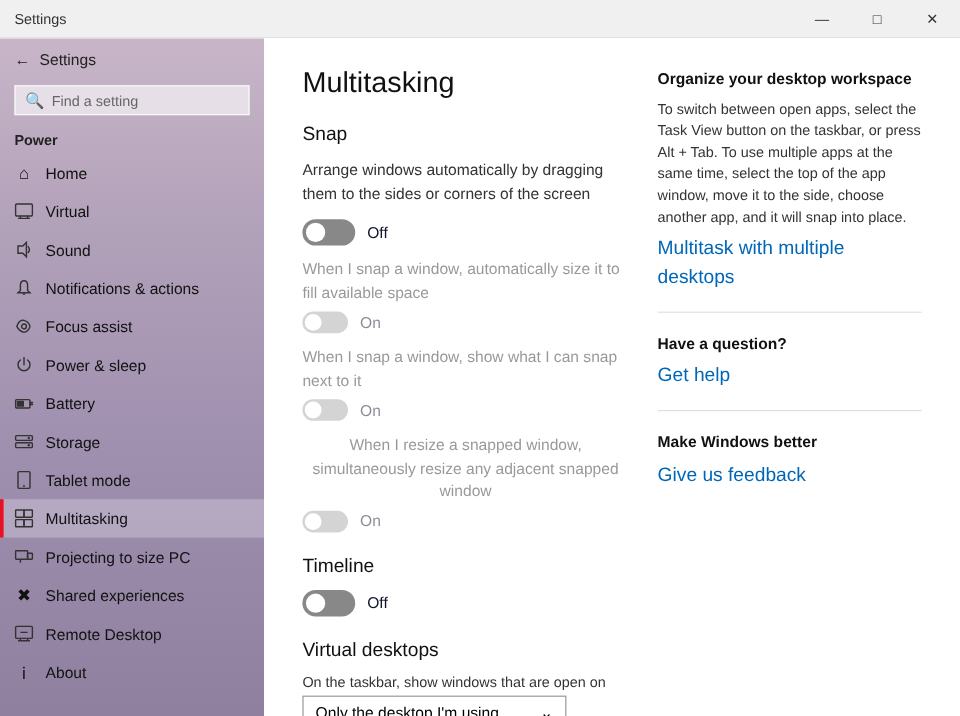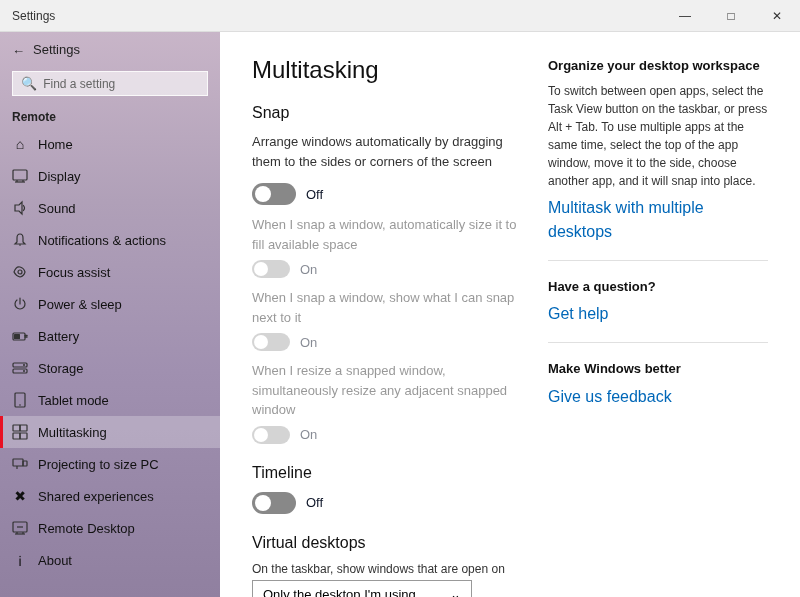--- a/index.html
+++ b/index.html
@@ -198,21 +198,21 @@
     .small-toggle-thumb {
       position: absolute;
       top: 2px;
       left: 2px;
       width: 14px;
       height: 14px;
       border-radius: 50%;
       background: #fff;
     }
 
-    .section-divider { margin-bottom: 20px; }
+    .section-divider { margin-bottom: 20px; text-align: center; }
 
     
     .dropdown-label { font-size: 12px; color: #333; margin-bottom: 4px; }
     .dropdown {
       display: flex;
       align-items: center;
       justify-content: space-between;
       border: 1px solid #999;
       padding: 6px 10px;
       width: 220px;
@@ -243,36 +243,36 @@
 
   <div class="sidebar">
     <div class="sidebar-back">
       <span>←</span>
       <span>Settings</span>
     </div>
     <div class="search-box">
       <span>🔍</span>
       <input type="text" placeholder="Find a setting" style="">
     </div>
-    <div class="sidebar-section-label">Remote</div>
+    <div class="sidebar-section-label">Power</div>
 
     <div class="sidebar-item">
       <span class="sidebar-icon">⌂</span>
       <span>Home</span>
     </div>
     <div class="sidebar-item">
       <span class="sidebar-icon">
         <svg width="16" height="16" viewBox="0 0 16 16" fill="none">
             <rect x="1" y="2" width="14" height="10" rx="1" stroke="#333" stroke-width="1.2" fill="none"></rect>
             <line x1="5" y1="12" x2="5" y2="14" stroke="#333" stroke-width="1.2"></line>
             <line x1="11" y1="12" x2="11" y2="14" stroke="#333" stroke-width="1.2"></line>
             <line x1="3" y1="14" x2="13" y2="14" stroke="#333" stroke-width="1.2"></line>
           </svg>
       </span>
-      <span>Display</span>
+      <span>Virtual</span>
     </div>
     <div class="sidebar-item">
       <span class="sidebar-icon">
         <svg width="16" height="16" viewBox="0 0 16 16" fill="none">
             <polygon points="3,5 7,5 10,2 10,14 7,11 3,11" stroke="#333" stroke-width="1.2" fill="none"></polygon>
             <path d="M11.5 5.5 Q13.5 8 11.5 10.5" stroke="#333" stroke-width="1.2" fill="none" stroke-linecap="round"></path>
           </svg>
       </span>
       <span>Sound</span>
     </div>

